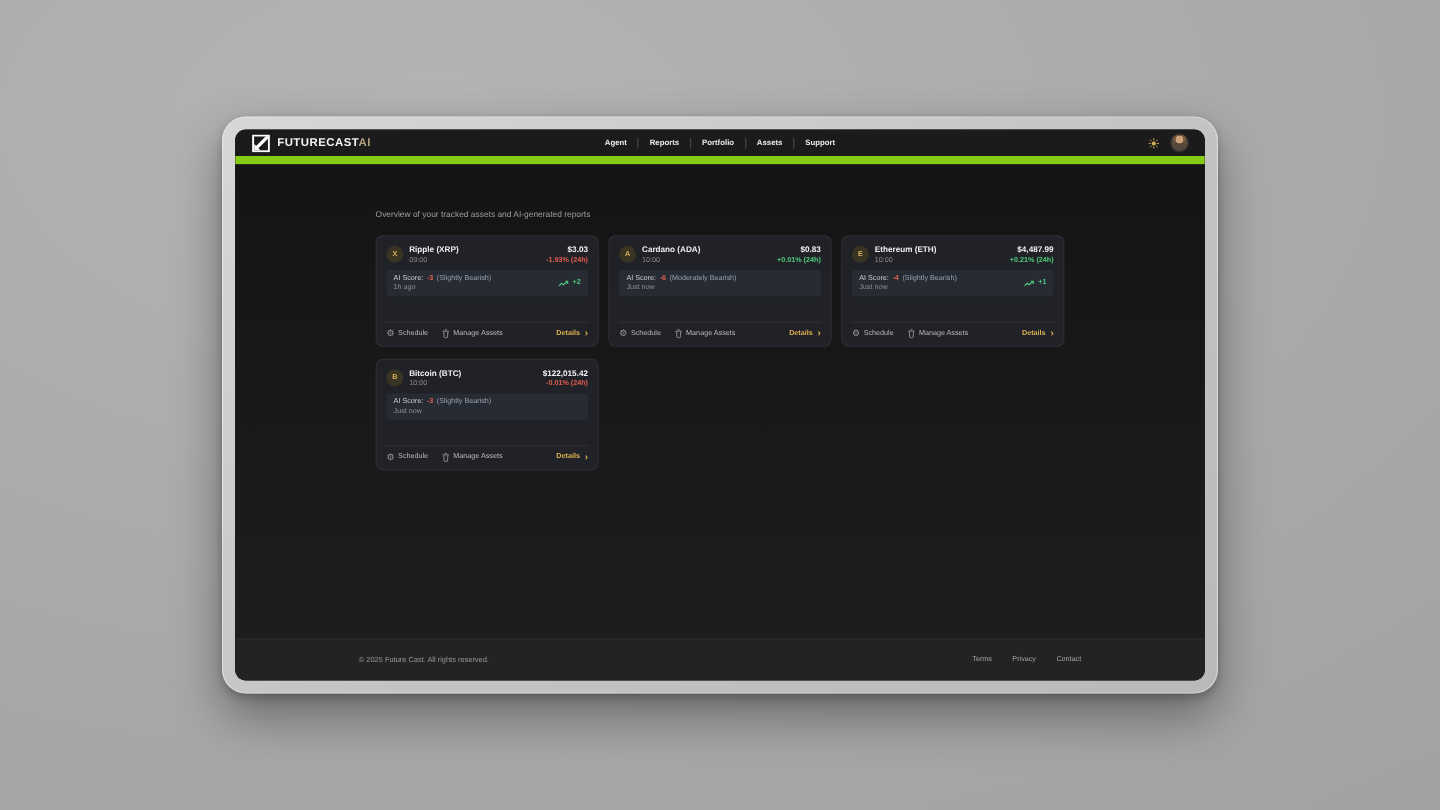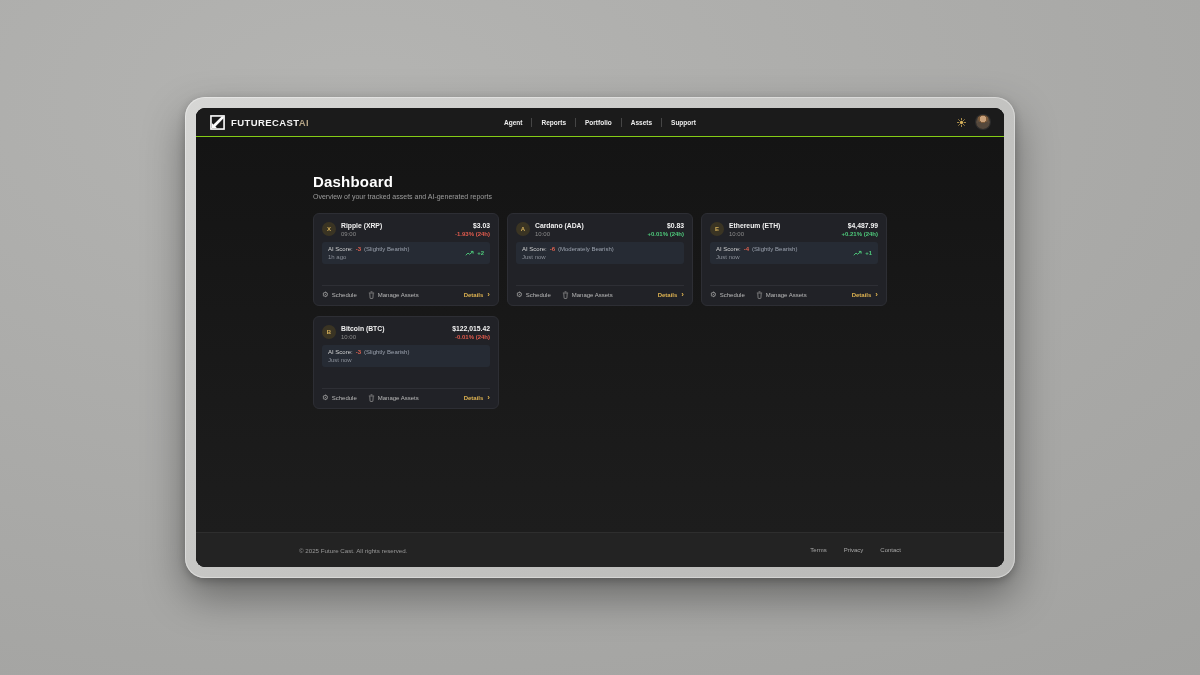--- a/index.html
+++ b/index.html
@@ -16,21 +16,21 @@
     background: linear-gradient(145deg,#d7d7d5 0%, #c3c3c1 55%, #b9b9b7 100%);
     box-shadow: 0 18px 42px rgba(0,0,0,.38), 0 3px 8px rgba(0,0,0,.22), inset 0 0 0 1px rgba(255,255,255,.35);
   }
   .screen {
     width:808px; height:459px; border-radius:9px; overflow:hidden;
     background:#161616; display:flex; flex-direction:column;
     box-shadow: inset 0 0 0 1px rgba(0,0,0,.6);
   }
   
   header {
-    flex:0 0 29px; background:#1b1b1b; border-bottom:1px solid #84cc16;
+    flex:0 0 29px; background:#1b1b1b; border-bottom:7px solid #84cc16;
     display:flex; align-items:center; padding:0 14px;
   }
   .brand { display:flex; align-items:center; gap:6px; width:200px; }
   .brand-text { font-weight:700; font-size:9.5px; letter-spacing:.4px; color:#f3f3f3; white-space:nowrap; }
   .brand-ai { color:#b2a183; }
   nav { flex:1; display:flex; justify-content:center; align-items:center; }
   .nav-item {
     font-size:6.5px; font-weight:600; color:#ececec; text-decoration:none;
     padding:1px 9px; cursor:pointer; white-space:nowrap;
   }
@@ -149,21 +149,20 @@
               </g>
             </svg>
           </span>
         </button>
         <span class="avatar"></span>
       </div>
     </header>
 
     <main>
       <div class="content">
-        <h1>Dashboard</h1>
         <p class="subtitle">Overview of your tracked assets and AI-generated reports</p>
         <div class="cards" id="cards">
             <div class="card">
     <div class="card-head">
       <span class="coin">X</span>
       <div class="nt">
         <span class="cname">Ripple (XRP)</span>
         <span class="ctime">09:00</span>
       </div>
       <div class="pr">

